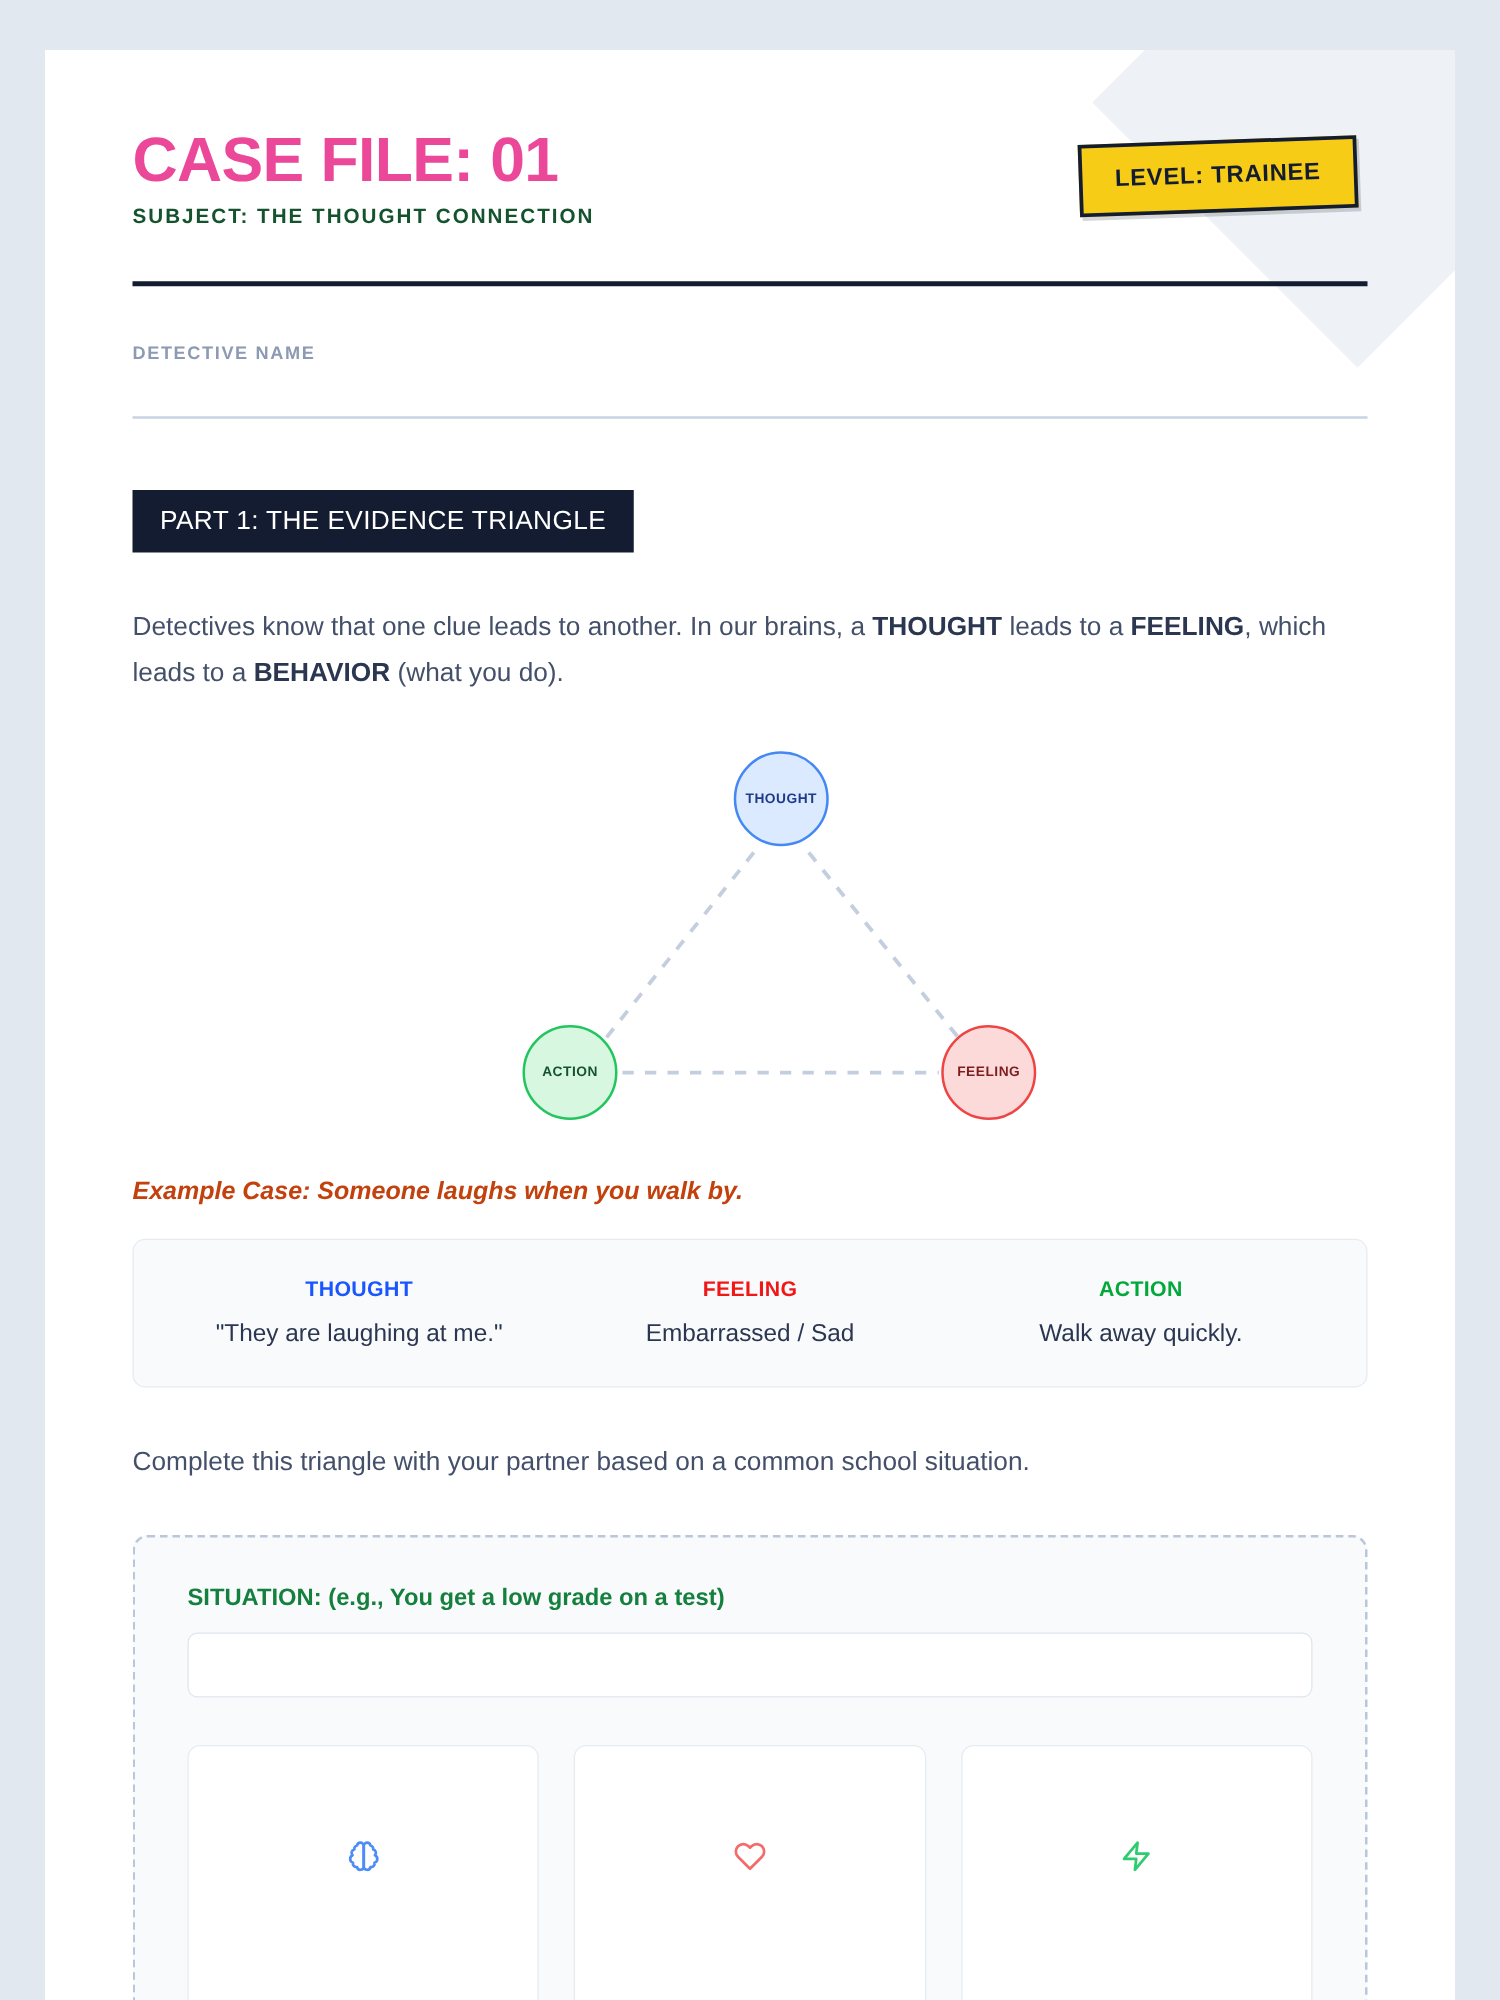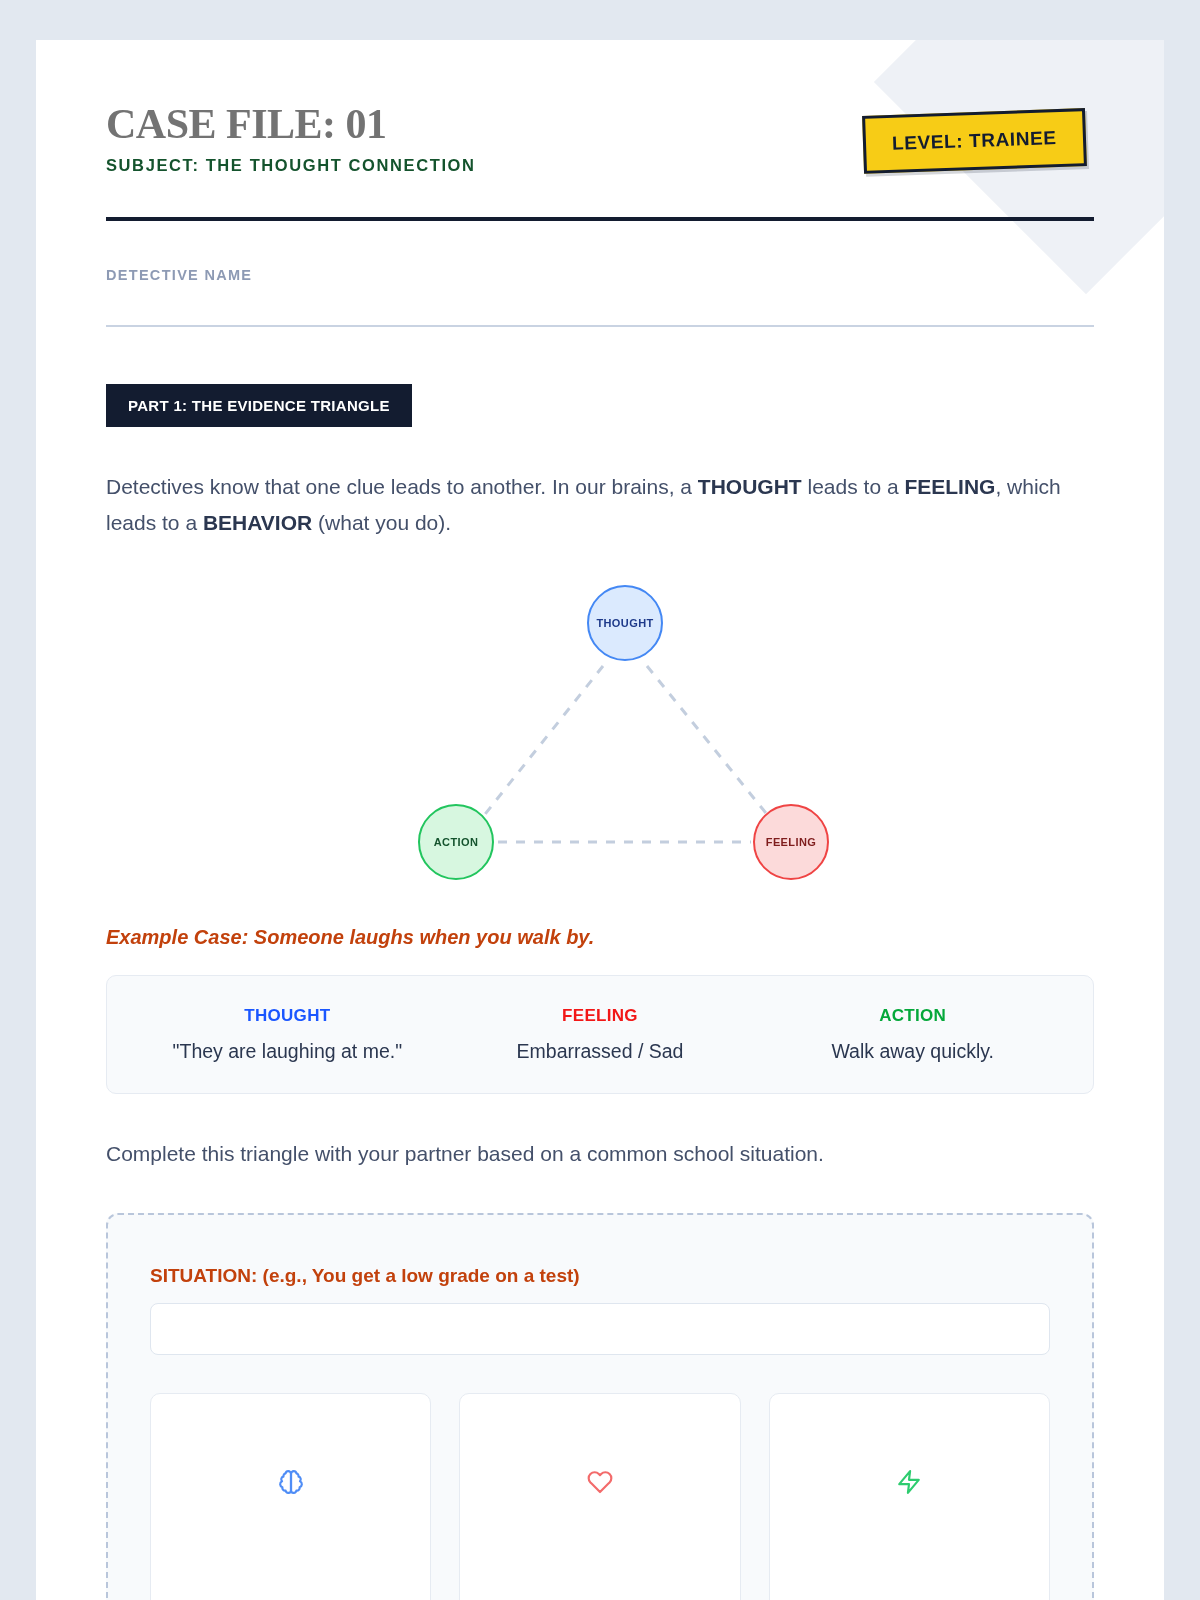--- a/index.html
+++ b/index.html
@@ -47,25 +47,25 @@
   
   .header-row {
     display: flex;
     align-items: flex-start;
     justify-content: space-between;
   }
 
   .title-block { padding-top: 4px; }
 
   .case-title {
-    font-family: Liberation Serif, serif;
-    font-size: 42px;
+    font-family: Liberation Sans, sans-serif;
+    font-size: 50px;
     font-weight: 700;
     letter-spacing: -0.5px;
-    color: #737373;
+    color: #ec4899;
     line-height: 1.06;
   }
 
   .case-subject {
     margin-top: 9px;
     font-size: 16.5px;
     font-weight: 700;
     letter-spacing: 1.6px;
     color: #14532d;
   }
@@ -112,22 +112,22 @@
     margin-top: 42px;
     border-bottom: 2px solid #c9d3e2;
     height: 1px;
   }
 
   
   .section-tag {
     display: inline-block;
     background: #131c30;
     color: #ffffff;
-    font-size: 15px;
-    font-weight: 700;
+    font-size: 21px;
+    font-weight: 400;
     letter-spacing: 0.3px;
     padding: 13px 22px;
   }
   .section-tag.italic { font-style: italic; }
 
   .sec-part1 { margin-top: 57px; }
   .sec-partner { margin-top: 72px; margin-left: 2px; }
 
   
   .body-text {
@@ -222,22 +222,21 @@
     margin-top: 40px;
     border: 2px dashed #b9c6db;
     border-radius: 12px;
     background: #f8fafc;
     padding: 38px 42px 42px 42px;
   }
 
   .situation-label {
     font-size: 19px;
     font-weight: 700;
-    color: #c2410c;
-    margin-top: 12px;
+    color: #15803d;
   }
 
   .situation-input {
     margin-top: 16px;
     height: 52px;
     background: #ffffff;
     border: 1px solid #dfe6ef;
     border-radius: 8px;
     width: 100%;
   }

